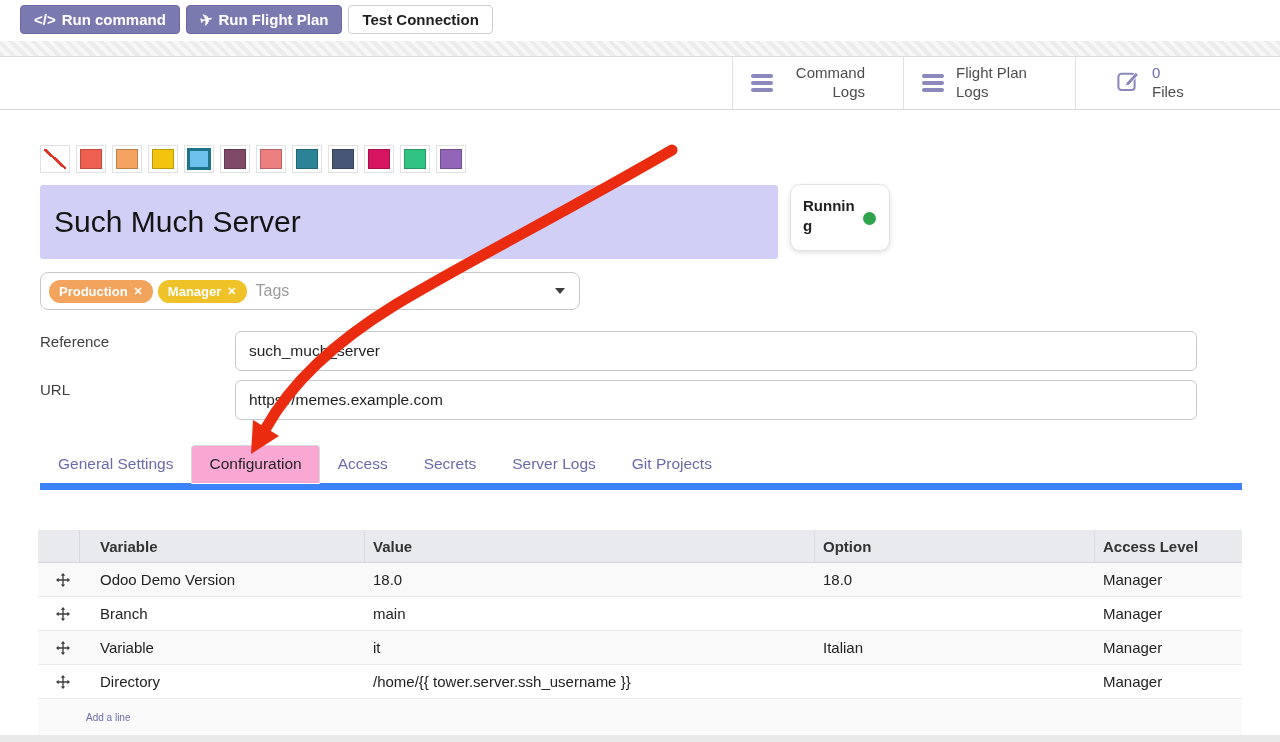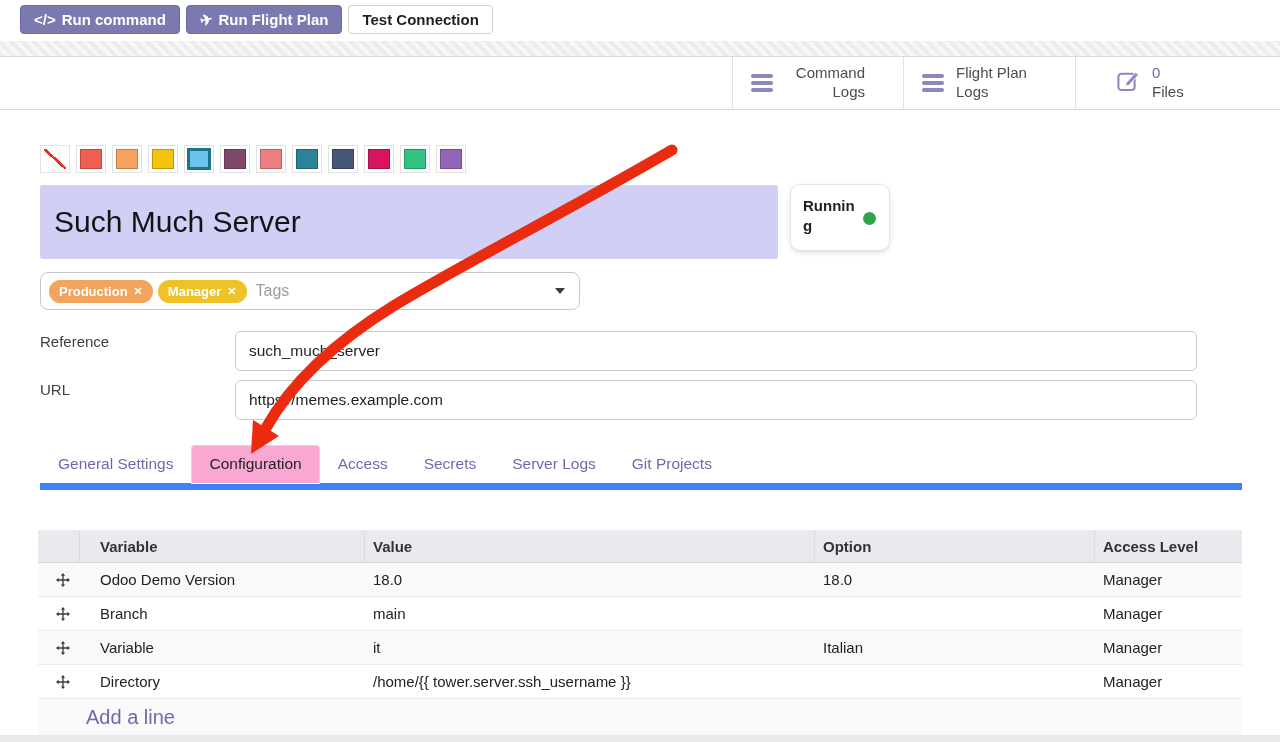--- a/index.html
+++ b/index.html
@@ -90,21 +90,21 @@
   .thead { height:33px; background:#e9eaed; border-bottom:1px solid #d2d6da; font-weight:700; font-size:15px; color:#333; }
   .thead .cell { border-right:1px solid #d8dbdf; height:100%; display:flex; align-items:center; }
   .thead .cell:last-child { border-right:none; }
   .trow { height:34px; border-bottom:1px solid #ebebeb; font-size:15px; color:#222; background:#fff; }
   .trow:nth-child(odd) { background:#f9f9f9; }
   .cell { padding-left:8px; overflow:hidden; white-space:nowrap; }
   .cell.first { padding-left:20px; }
   .handle { display:flex; justify-content:center; cursor:grab; }
   .handle svg { width:14px; height:14px; fill:#3c3c3c; }
   .addline-row { height:36px; background:#fafafa; display:flex; align-items:center; }
-  .addline { color:#6b6bab; font-size:20px; padding-left:48px; cursor:pointer; }
+  .addline { color:#6b6bab; font-size:10px; padding-left:48px; cursor:pointer; }
 
   .footband { position:absolute; left:0; top:735px; width:1280px; height:7px; background:#e9e9e9; }
 
   
   .arrow-svg { position:absolute; left:0; top:0; width:1280px; height:742px;
     pointer-events:none; z-index:60; }
 </style>
 </head>
 <body>
 

